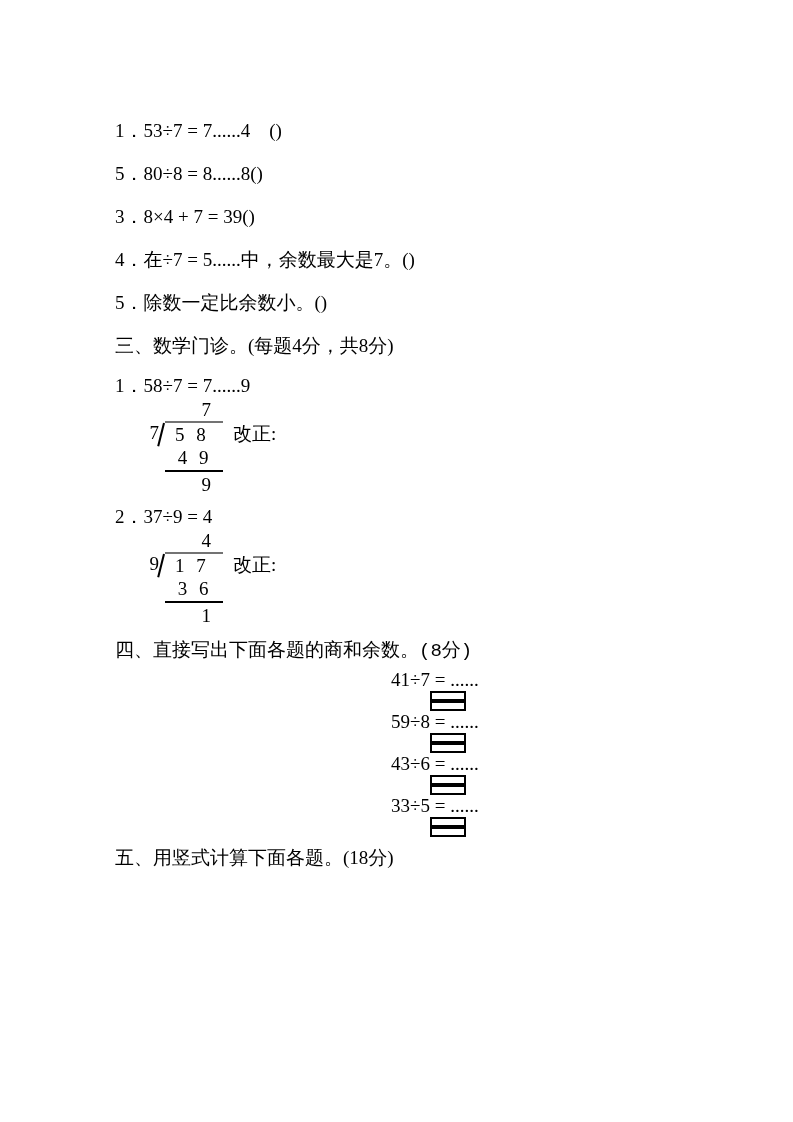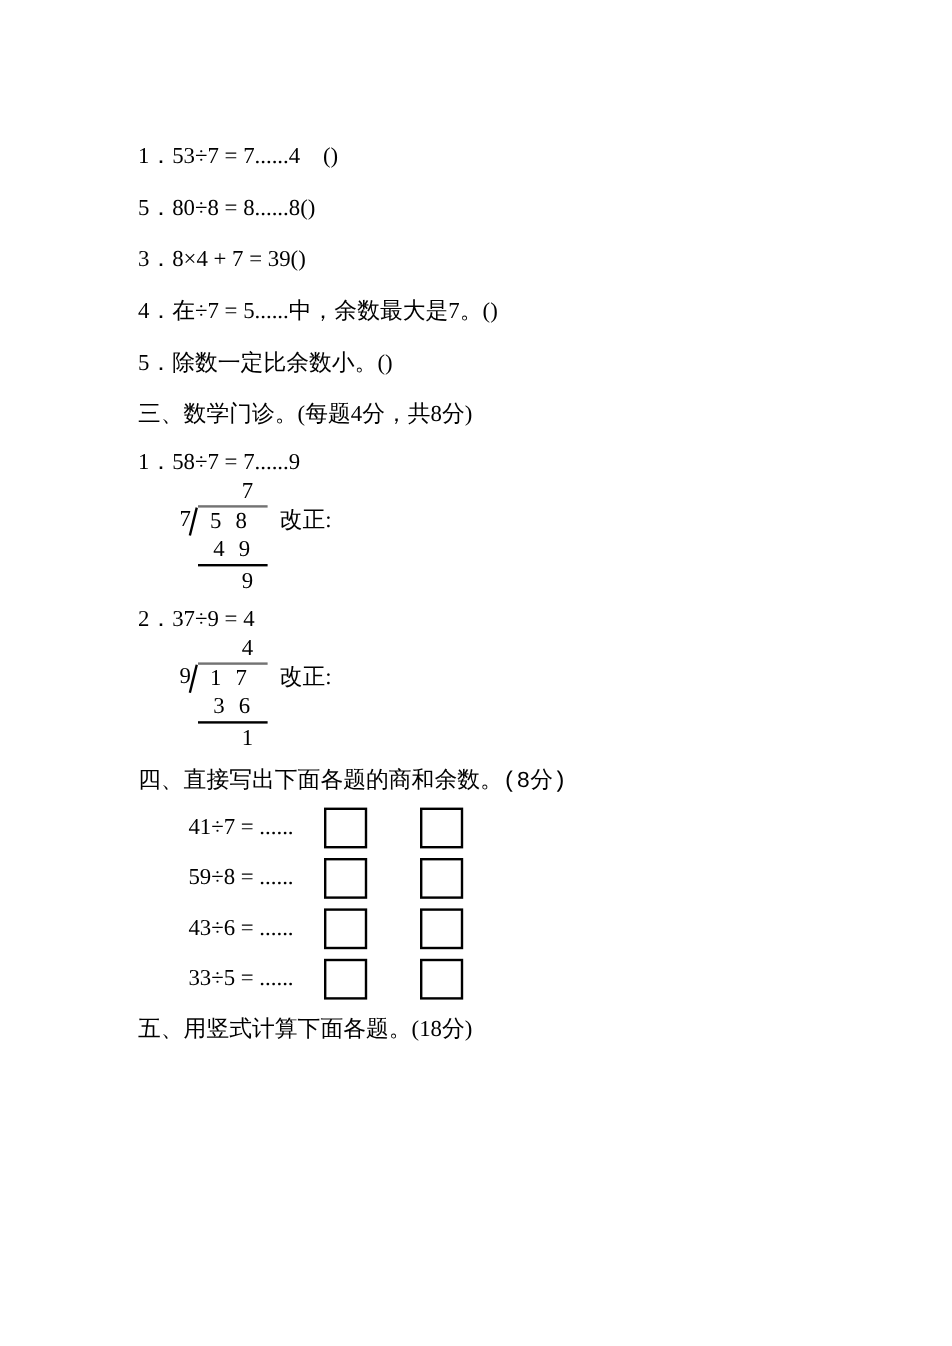--- a/index.html
+++ b/index.html
@@ -94,20 +94,21 @@
     white-space: pre;
   }
 
   
   .s4-block { margin-bottom: 8px; }
   .s4-row {
     display: flex;
     align-items: center;
     height: 42px;
     padding-left: 42px;
+    flex-direction: column;
   }
   .s4-expr {
     width: 113px;
     white-space: pre-wrap;
   }
   .ans-box {
     display: inline-block;
     width: 36px;
     height: 34px;
     border: 2px solid #000;

